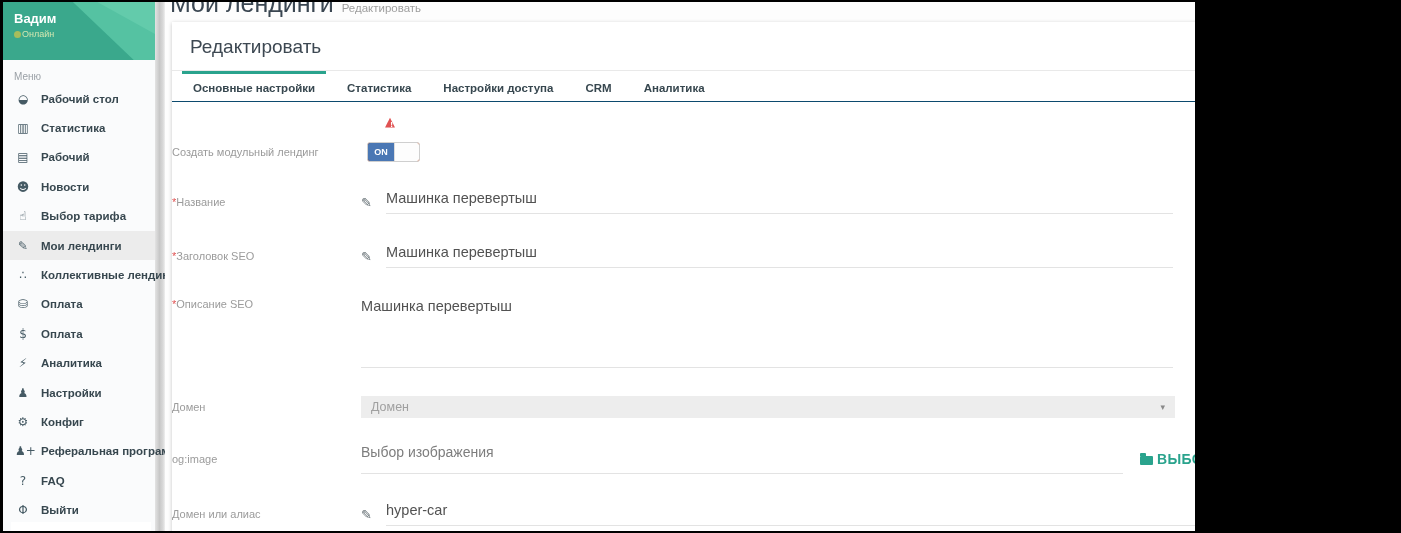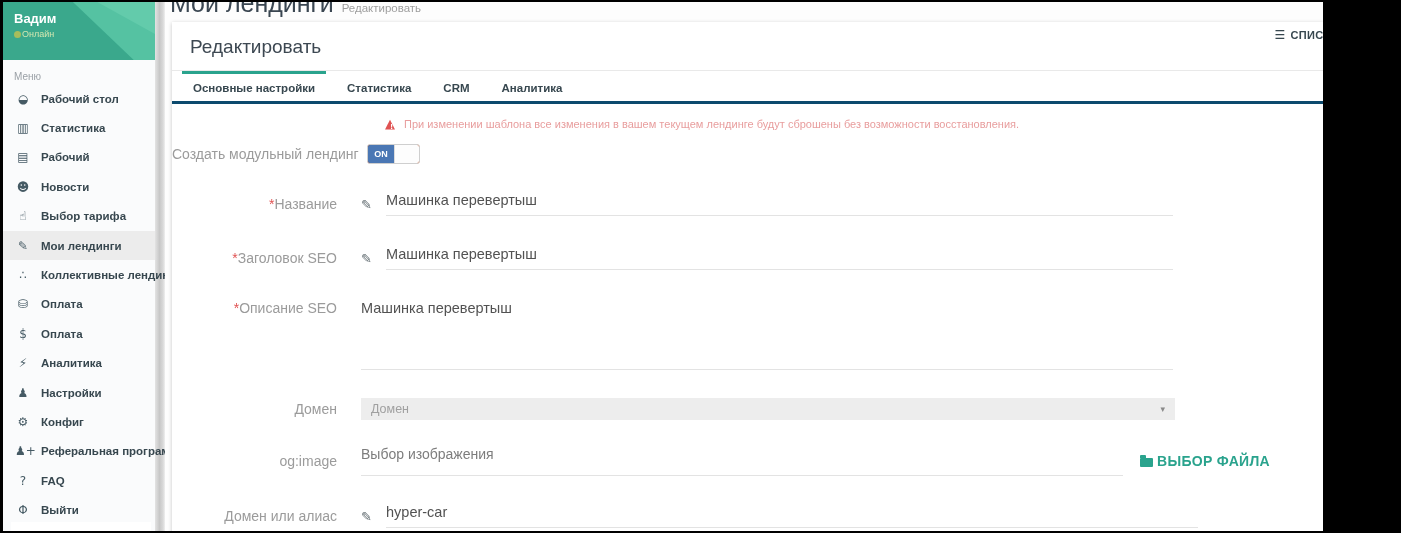--- a/index.html
+++ b/index.html
@@ -1,18 +1,18 @@
 <!DOCTYPE html>
 <html><head>
 <meta charset="utf-8">
 <style>
   * { box-sizing: border-box; margin: 0; padding: 0; }
   html,body { width:1401px; height:533px; overflow:hidden; background:#000;
     font-family:"Liberation Sans","DejaVu Sans",sans-serif; }
-  .app { position:relative; margin:2px 0 2px 3px; width:1320px; height:529px;
+  .app { position:relative; margin:2px 0 2px 3px; width:1192px; height:529px;
     background:#fff; display:flex; overflow:hidden; }
 
   
   .sidebar { width:152px; background:#fafbfc; flex:none; display:flex; flex-direction:column; position:relative; }
   .side-head { height:58px; position:relative; overflow:hidden; background:#55c2a2; flex:none; cursor:pointer; }
   .side-head::before { content:''; position:absolute; inset:0; background:#3aa88c;
     clip-path:polygon(0 0, 46% 0, 86% 100%, 0 100%); }
   .side-head::after { content:''; position:absolute; inset:0; background:#63cbab;
     clip-path:polygon(62% 0, 100% 0, 100% 55%); }
   .sh-name { position:absolute; z-index:2; left:11px; top:9px; color:#fff; font-size:13px; font-weight:bold; }
@@ -35,33 +35,33 @@
   .page-title { font-size:25px; color:#3a4651; }
   .page-subtitle { font-size:11.5px; color:#9e9e9e; }
   .list-btn { position:absolute; top:26px; right:-16px; z-index:5; display:flex; align-items:center; gap:5px;
     font-size:11px; font-weight:bold; color:#37474f; letter-spacing:.3px; cursor:pointer; }
   .list-btn .li-icon { font-size:12px; font-family:"DejaVu Sans",sans-serif; }
 
   .card { margin:20px 0 0 7px; background:#fff; box-shadow:0 1px 4px rgba(0,0,0,.22); min-height:600px; }
   .card-header { padding:14px 0 12px 18px; border-bottom:1px solid #e9e9e9; }
   .card-title { font-size:19px; color:#3d4852; font-weight:normal; }
 
-  .tabs { display:flex; padding-left:10px; border-bottom:3px solid #0c4a6e; }
+  .tabs { display:flex; padding-left:10px; border-bottom:1px solid #0c4a6e; }
   .tab { height:30px; display:flex; align-items:center; padding:0 11px; margin-right:10px;
     border-top:3px solid transparent; font-size:11.5px; font-weight:bold; color:#37474f;
     white-space:nowrap; cursor:pointer; }
   .tab.active { border-top-color:#2aa38d; }
 
   .warning { margin:13px 0 0 213px; display:flex; align-items:center; gap:9px; }
   .warn-icon { position:relative; color:#e05252; font-size:13px; line-height:13px; font-family:"DejaVu Sans",sans-serif; }
   .warn-icon::after { content:'!'; position:absolute; left:5px; top:3.5px; font-size:7px; color:#fff; font-weight:bold; }
   .warn-text { font-size:11px; color:#e89d9d; }
 
   .frow { display:flex; align-items:center; }
-  .flabel { width:189px; flex:none; text-align:right; padding-right:24px; font-size:14px; color:#9b9b9b; white-space:nowrap; }
+  .flabel { width:189px; flex:none; text-align:left; padding-right:24px; font-size:11px; color:#9b9b9b; white-space:nowrap; }
   .req { color:#e05252; }
   .pencil { width:18px; flex:none; font-size:13px; color:#5f6a6f; margin-right:7px;
     font-family:"DejaVu Sans",sans-serif; }
   .uinput { width:787px; border:none; outline:none; background:transparent; font-size:14.5px; color:#525252;
     border-bottom:1px solid #e3e3e3; padding:0 0 7px 0; font-family:inherit; }
   .uinput-wide { width:812px; }
 
   .toggle { margin-left:6px; width:53px; height:20px; border:1px solid #cfcfcf; border-radius:3px;
     background:#c2410c; display:flex; overflow:hidden; cursor:pointer;
     box-shadow:inset 0 0 2px rgba(0,0,0,.1); }
@@ -177,27 +177,27 @@
     </div>
 
     <section class="card">
       <div class="card-header">
         <h1 class="card-title">Редактировать</h1>
       </div>
 
       <div class="tabs">
           <div class="tab active">Основные настройки</div>
           <div class="tab">Статистика</div>
+          <div class="tab">Настройки доступа</div>
           <div class="tab">CRM</div>
           <div class="tab">Аналитика</div>
         </div>
 
       <div class="warning">
         <span class="warn-icon">▲</span>
-        <span class="warn-text">При изменении шаблона все изменения в вашем текущем лендинге будут сброшены без возможности восстановления.</span>
       </div>
 
       <div class="frow mt14">
         <div class="flabel">Создать модульный лендинг</div>
         <div class="toggle">
           <span class="tg-on">ON</span>
           <span class="tg-handle"></span>
         </div>
       </div>
 

